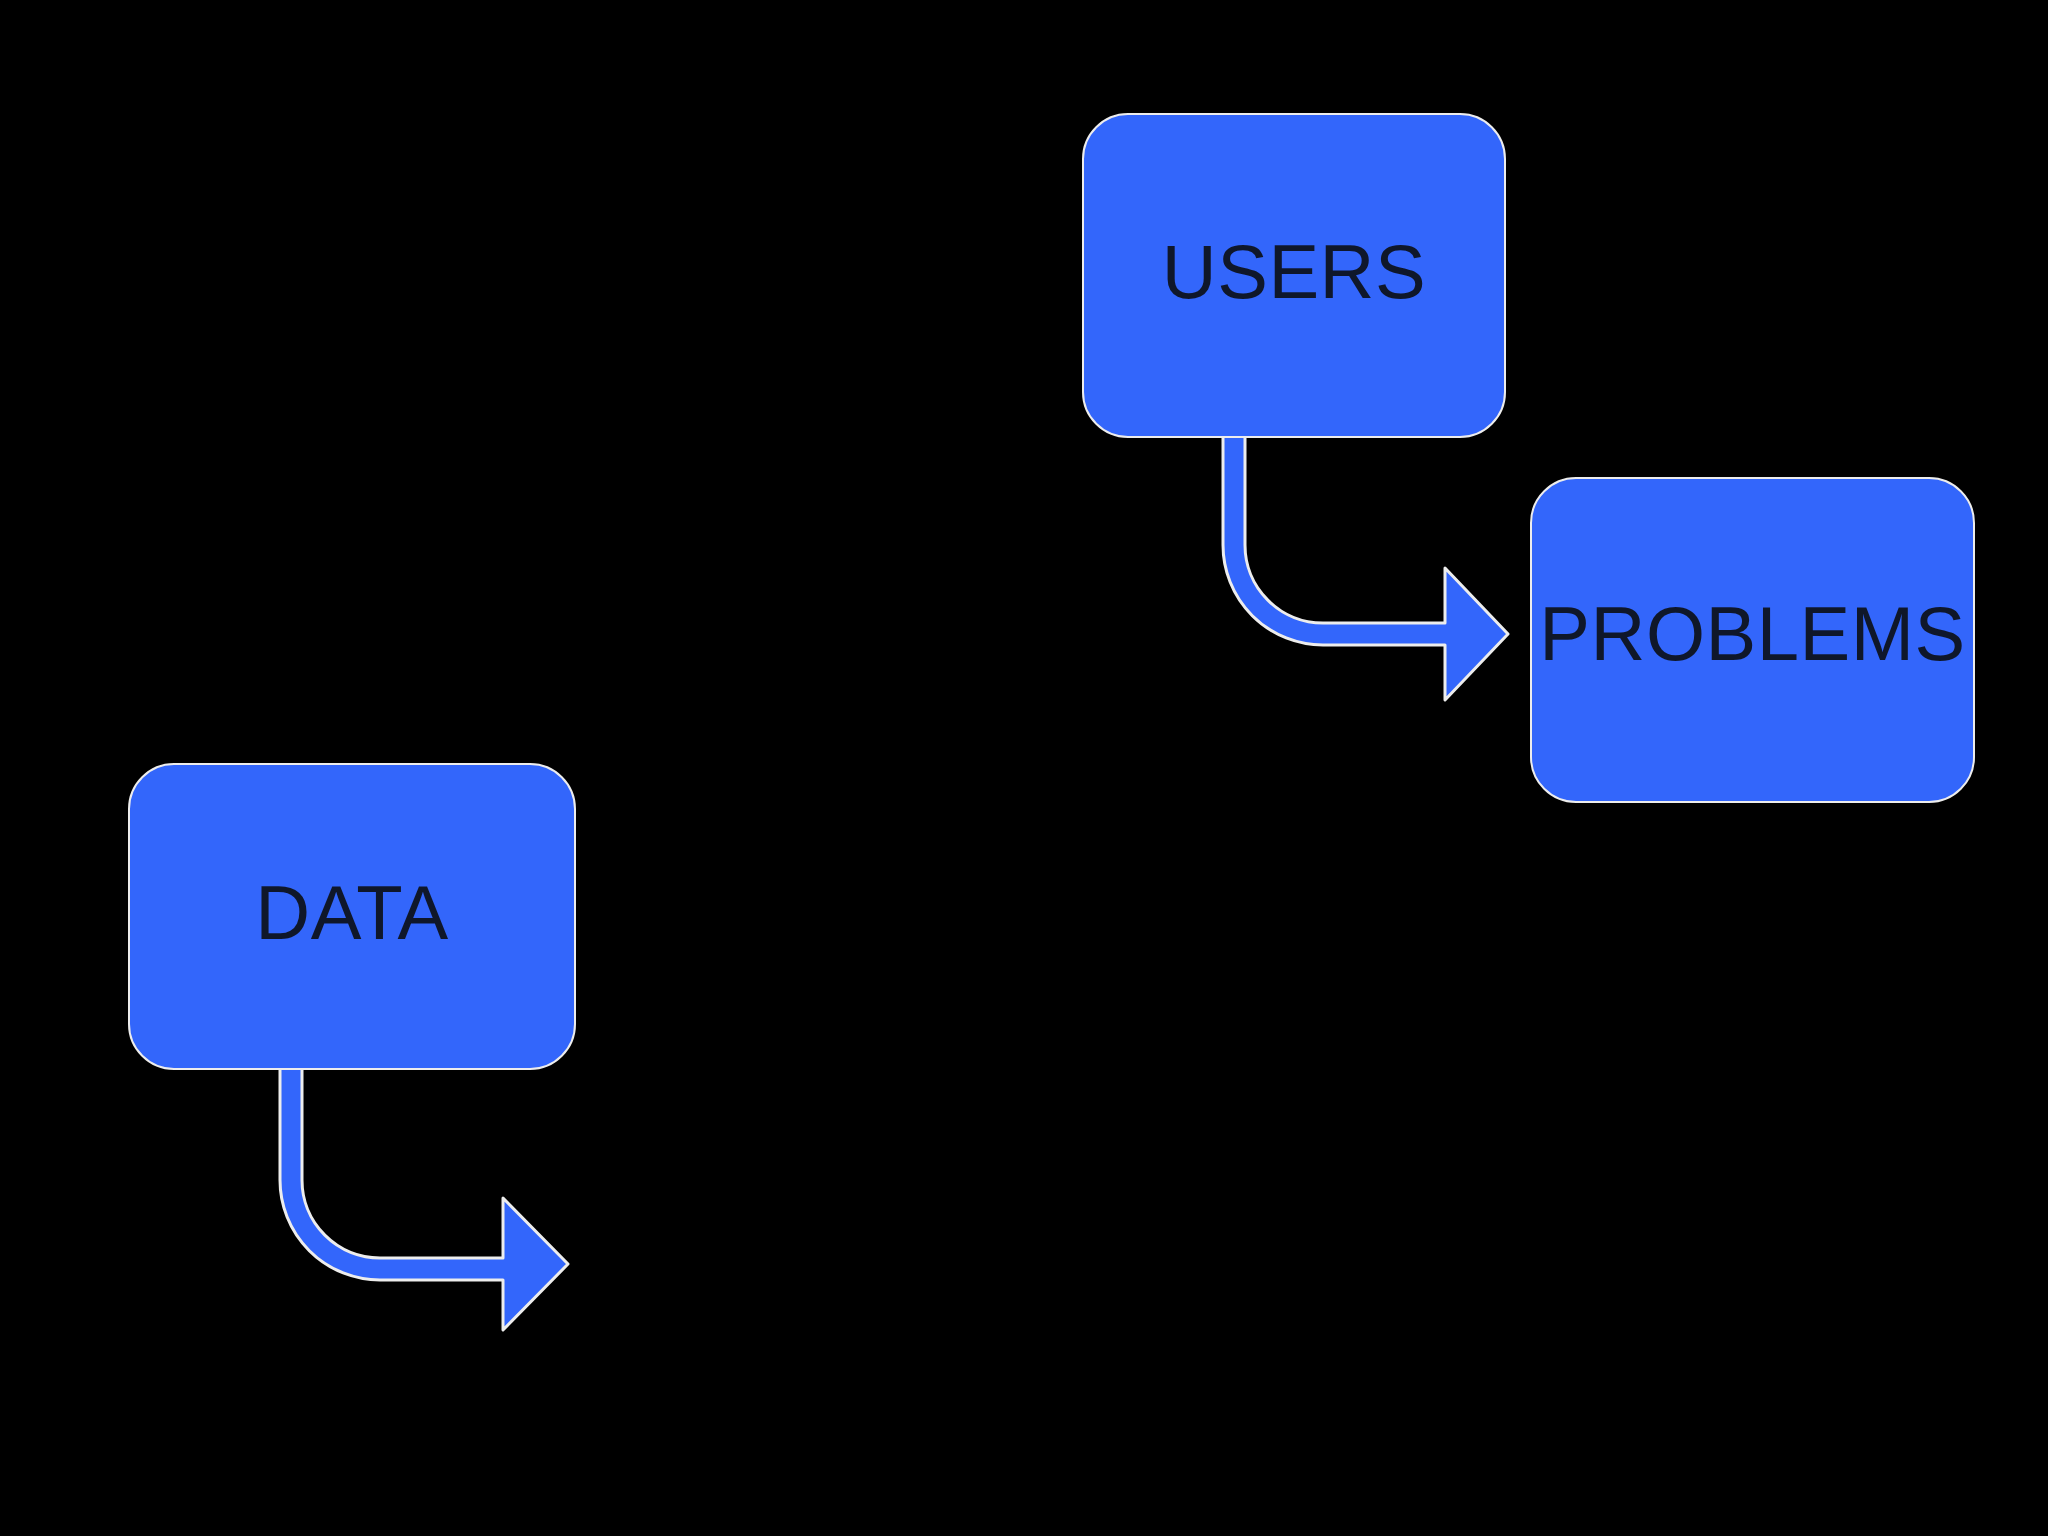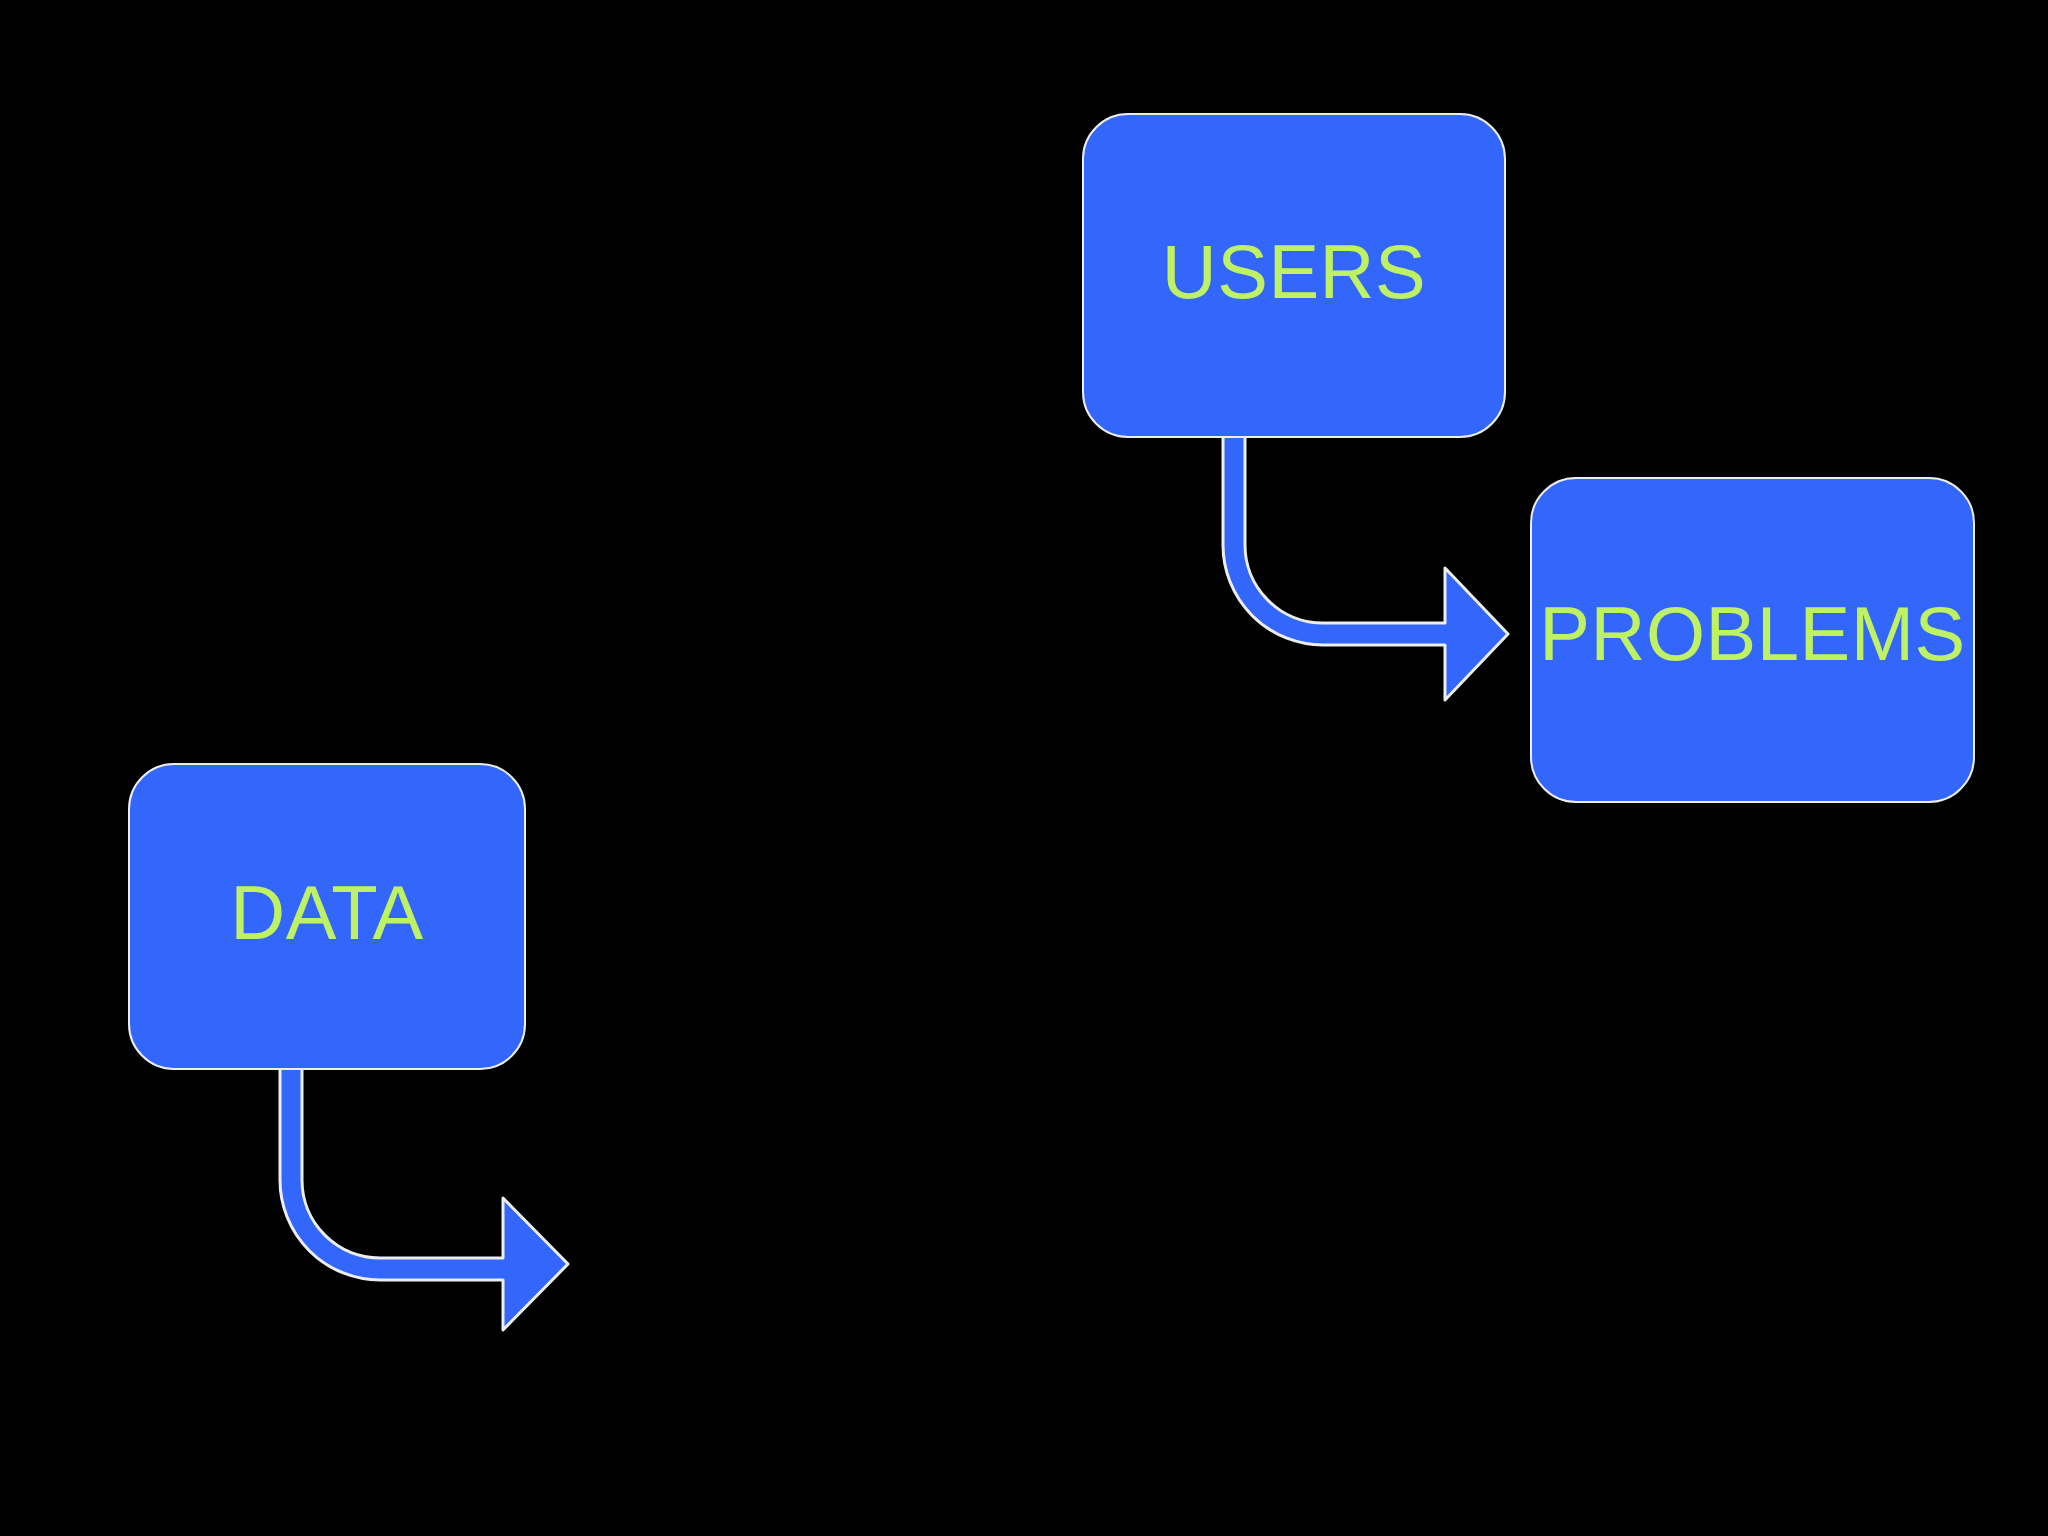--- a/index.html
+++ b/index.html
@@ -32,33 +32,33 @@
     box-sizing: border-box;
     background: #3366FB;
     border: 2px solid #EDEDED;
     border-radius: 46px;
     display: flex;
     align-items: center;
     justify-content: center;
     z-index: 5;
   }
   .node-label {
-    color: #bef264;
+    color: #0f172a;
     font-family: "Liberation Sans", sans-serif;
     font-size: 76px;
     font-weight: 400;
     line-height: 1;
     letter-spacing: 0.5px;
     white-space: nowrap;
     user-select: none;
   }
   
   #node-users     { left: 1082px; top: 113px;  width: 424px; height: 325px; }
   #node-problems  { left: 1530px; top: 477px;  width: 445px; height: 326px; }
-  #node-data      { left: 128px;  top: 763px;  width: 398px; height: 307px; }
+  #node-data      { left: 128px;  top: 763px;  width: 448px; height: 307px; }
   #node-tools     { left: 578px;  top: 1127px; width: 440px; height: 321px; }
 
   #node-users .node-label    { transform: translateY(-4px); }
   #node-problems .node-label { transform: translateY(-6px); }
   #node-data .node-label     { transform: translateY(-4px); }
   #node-tools .node-label    { transform: translateY(-4px); }
 </style>
 </head>
 <body>
 

